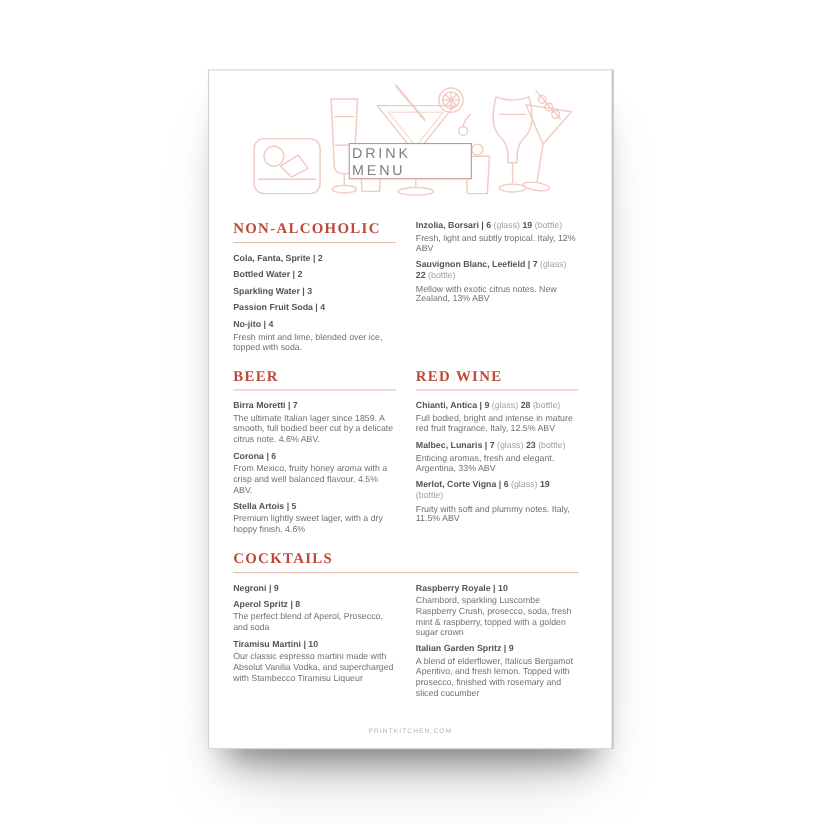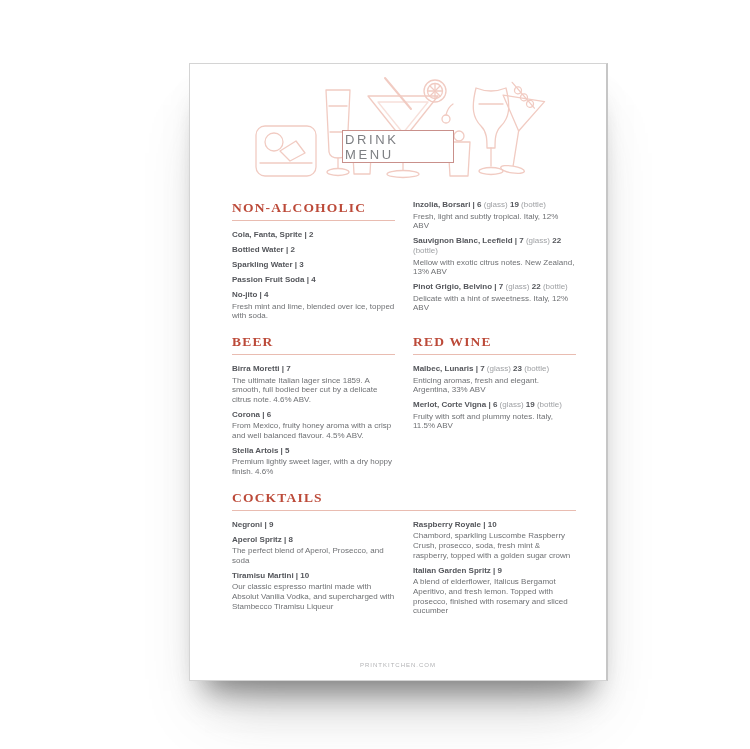--- a/index.html
+++ b/index.html
@@ -2,37 +2,37 @@
 <html><head>
 <meta charset="utf-8">
 <style>
   html,body{margin:0;padding:0;}
   body{
     width:750px;height:749px;position:relative;overflow:hidden;
     background:#ffffff;
     font-family:"Liberation Sans", sans-serif;
   }
   .page{
-    position:absolute;left:189px;top:63px;width:419px;height:618px;
+    position:absolute;left:189px;top:63px;width:369px;height:618px;
     background:#ffffff;box-sizing:border-box;
     border:1px solid #d4d4d4;border-right:2px solid #c6c6c6;
     box-shadow:0 26px 28px -16px rgba(55,55,55,.55), 0 44px 58px -26px rgba(90,90,90,.35);
   }
   .header-art{position:relative;margin-top:12px;height:108px;}
   .glasses-svg{position:absolute;left:50%;top:0;transform:translateX(-50%);}
   .title-box{
     position:absolute;left:50%;top:54px;transform:translateX(-50%);
     width:112px;height:33px;background:#ffffff;border:1px solid #c9908b;
     display:flex;align-items:center;justify-content:center;
     font-size:13px;letter-spacing:2.6px;color:#7d7f83;box-sizing:border-box;
     padding-left:2px;
   }
   .menu-grid{
     display:grid;grid-template-columns:1fr 1fr;column-gap:18px;
-    padding:0 30px 0 42px;margin-top:16px;
+    padding:0 30px 0 22px;margin-top:16px;
   }
   .section{margin-bottom:8px;}
   .section-heading{
     font-family:"Liberation Serif", serif;font-weight:700;
     font-size:13.5px;letter-spacing:1.2px;color:#bc4a39;
     border-bottom:1px solid #e9bcb1;padding-bottom:4px;margin-bottom:9px;
     white-space:nowrap;
   }
   .item{margin-bottom:5px;}
   .item-title{font-size:8px;font-weight:700;color:#54565b;line-height:1.25;}
@@ -137,49 +137,49 @@
       </div>
       <div class="item">
         <div class="item-title">
           <span>Sauvignon Blanc, Leefield | 7</span>
           <span class="light">(glass)</span>
           <span>22</span>
           <span class="light">(bottle)</span>
         </div>
         <div class="item-desc">Mellow with exotic citrus notes. New Zealand, 13% ABV</div>
       </div>
-      <div class="item">
-        <div class="item-title">
-          <span>Pinot Grigio, Belvino | 7</span>
-          <span class="light">(glass)</span>
-          <span>22</span>
-          <span class="light">(bottle)</span>
-        </div>
-        <div class="item-desc">Delicate with a hint of sweetness. Italy, 12% ABV</div>
-      </div>
     </div>
 
     <div class="section">
       <div class="section-heading">BEER</div>
       <div class="item">
         <div class="item-title">Birra Moretti | 7</div>
         <div class="item-desc">The ultimate Italian lager since 1859. A smooth, full bodied beer cut by a delicate citrus note. 4.6% ABV.</div>
       </div>
       <div class="item">
         <div class="item-title">Corona | 6</div>
         <div class="item-desc">From Mexico, fruity honey aroma with a crisp and well balanced flavour. 4.5% ABV.</div>
       </div>
       <div class="item">
         <div class="item-title">Stella Artois | 5</div>
         <div class="item-desc">Premium lightly sweet lager, with a dry hoppy finish. 4.6%</div>
       </div>
     </div>
 
     <div class="section">
       <div class="section-heading">RED WINE</div>
+      <div class="item">
+        <div class="item-title">
+          <span>Chianti, Antica | 9</span>
+          <span class="light">(glass)</span>
+          <span>28</span>
+          <span class="light">(bottle)</span>
+        </div>
+        <div class="item-desc">Full bodied, bright and intense in mature red fruit fragrance. Italy, 12.5% ABV</div>
+      </div>
       <div class="item">
         <div class="item-title">
           <span>Malbec, Lunaris | 7</span>
           <span class="light">(glass)</span>
           <span>23</span>
           <span class="light">(bottle)</span>
         </div>
         <div class="item-desc">Enticing aromas, fresh and elegant. Argentina, 33% ABV</div>
       </div>
       <div class="item">

